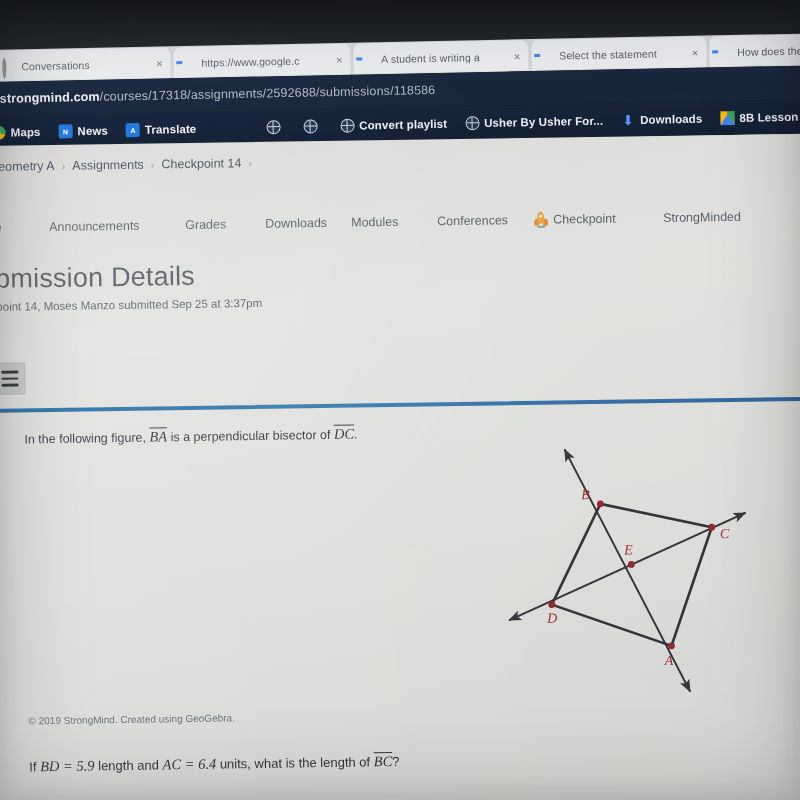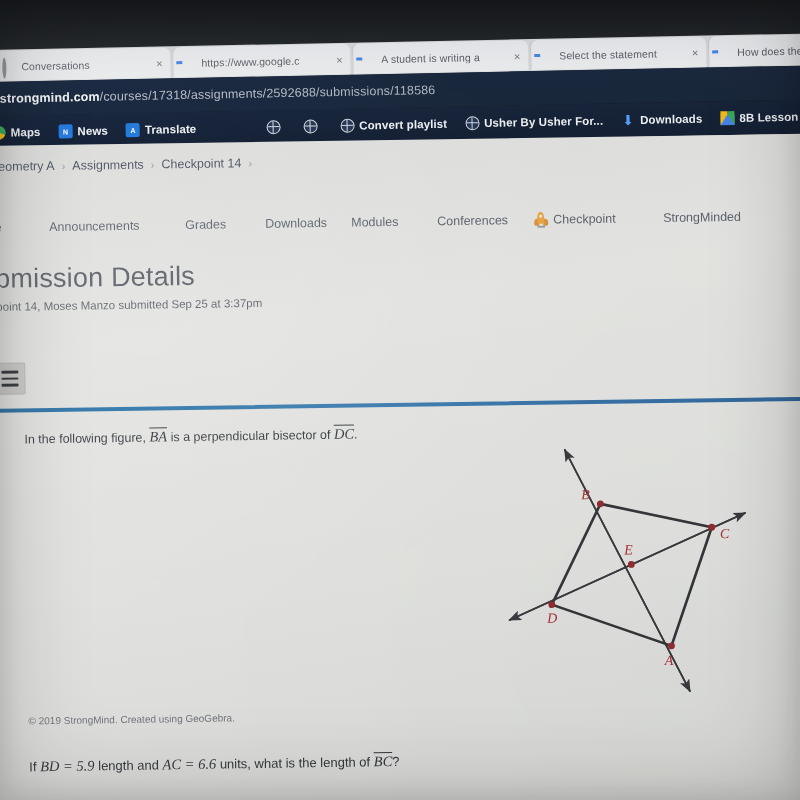--- a/index.html
+++ b/index.html
@@ -376,20 +376,20 @@
       <span class="pt-label" style="left:92px; top:50px;">B</span>
       <span class="pt-label" style="left:230px; top:91px;">C</span>
       <span class="pt-label" style="left:134px; top:106px;">E</span>
       <span class="pt-label" style="left:56px; top:173px;">D</span>
       <span class="pt-label" style="left:173px; top:217px;">A</span>
     </div>
 
     <div class="credit">© 2019 StrongMind. Created using GeoGebra.</div>
 
     <div class="qtext2">
-      <span>If </span><span class="mathi">BD</span><span class="mathi"> = 5.9</span><span> length and </span><span class="mathi">AC</span><span class="mathi"> = 6.6</span><span> units, what is the length of </span><span class="mathi ovl">BC</span><span>?</span>
+      <span>If </span><span class="mathi">BD</span><span class="mathi"> = 5.9</span><span> length and </span><span class="mathi">AC</span><span class="mathi"> = 6.4</span><span> units, what is the length of </span><span class="mathi ovl">BC</span><span>?</span>
     </div>
 
   </div>
 
   <div id="grain"></div>
   <div id="vign"></div>
 </div>
 
 </body></html>

